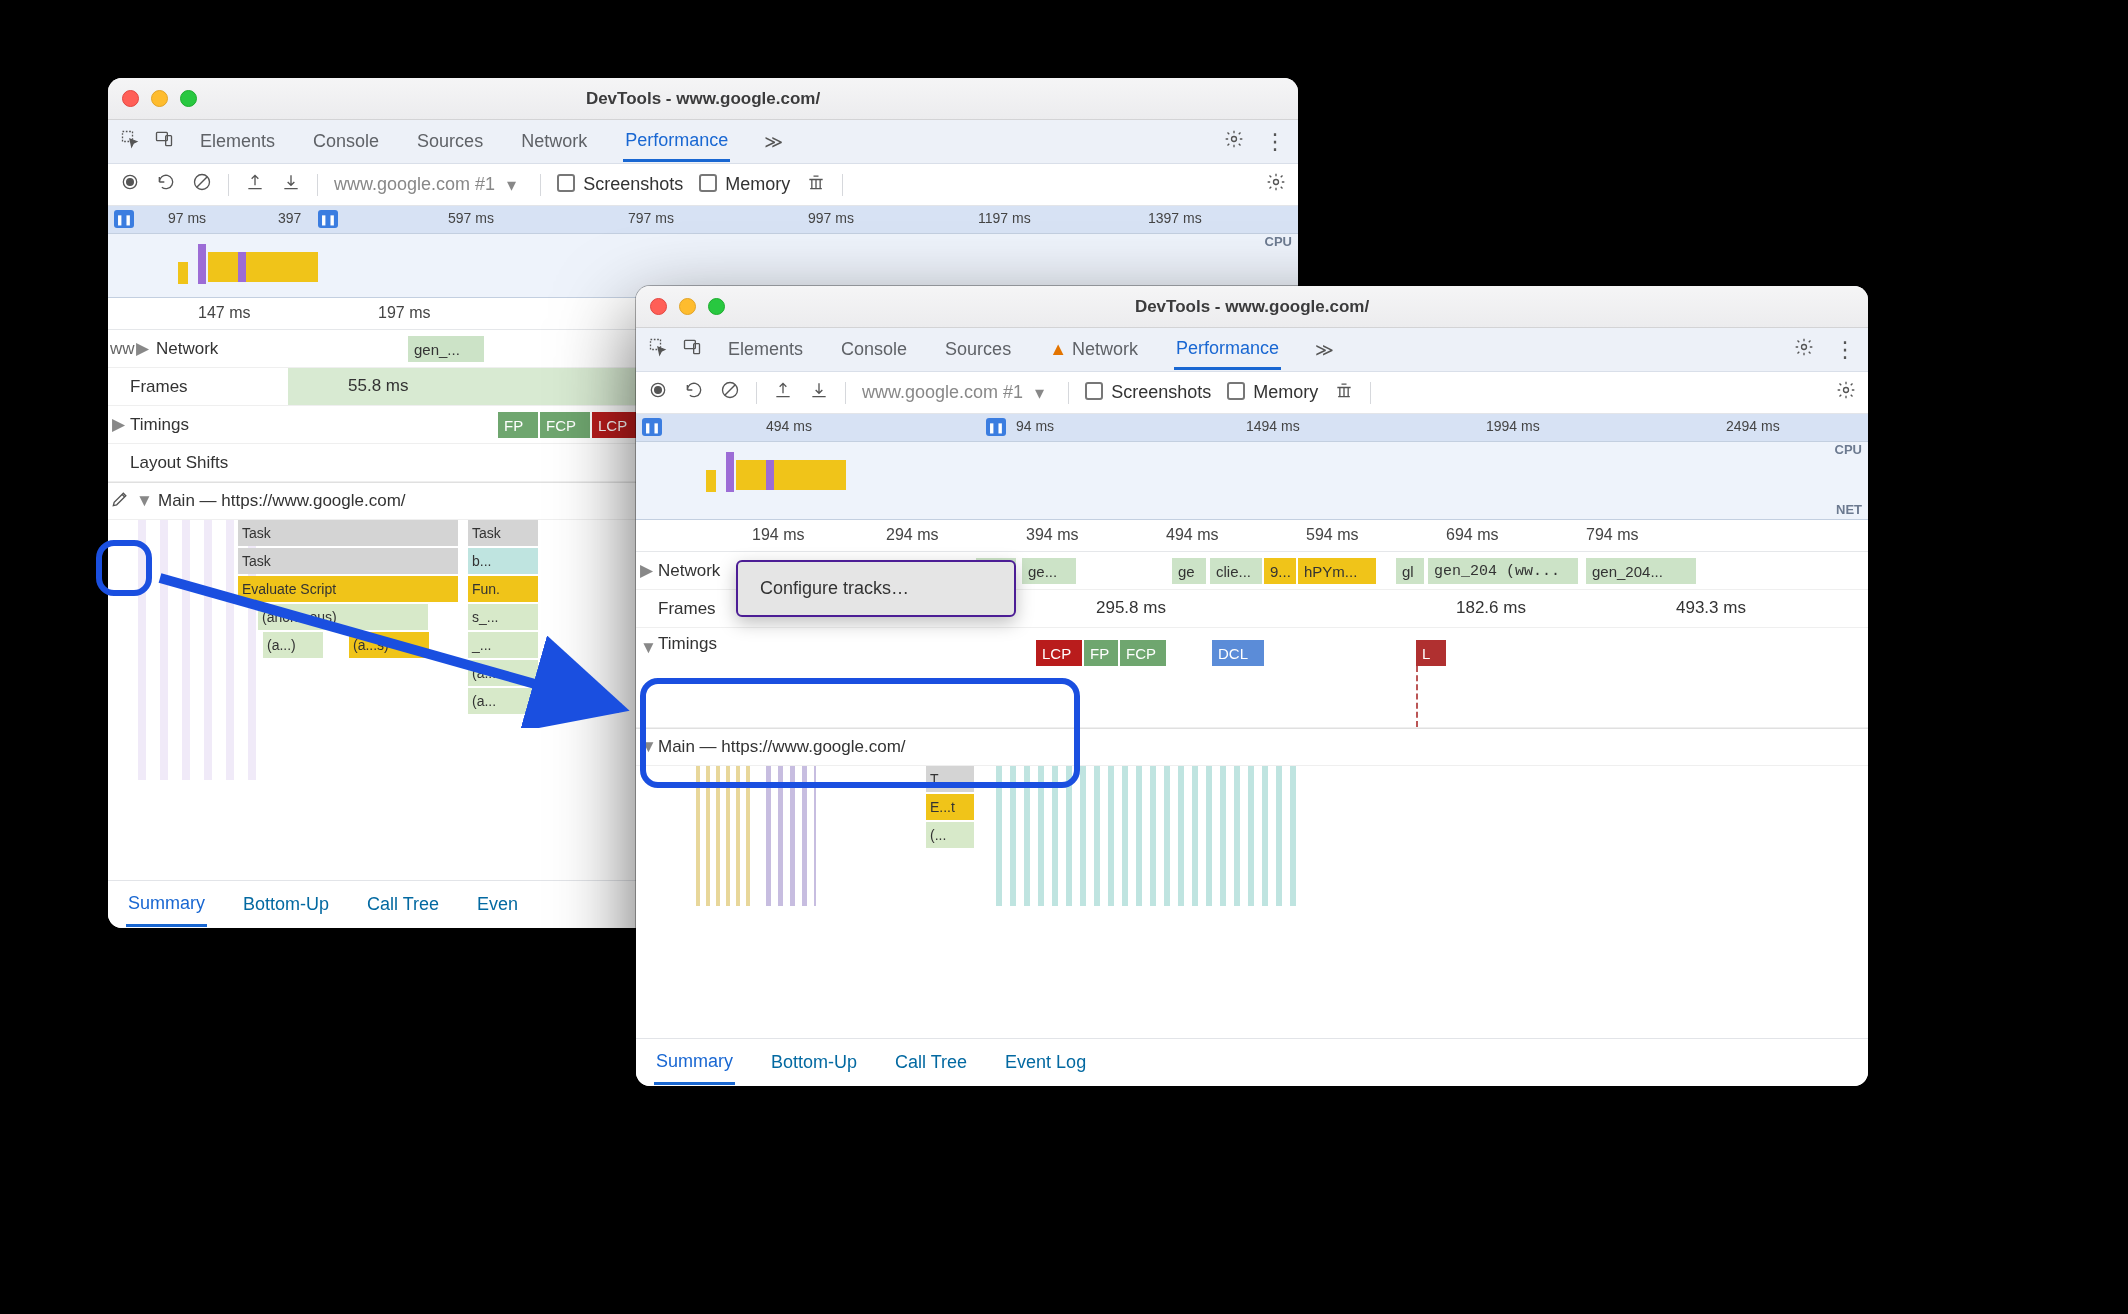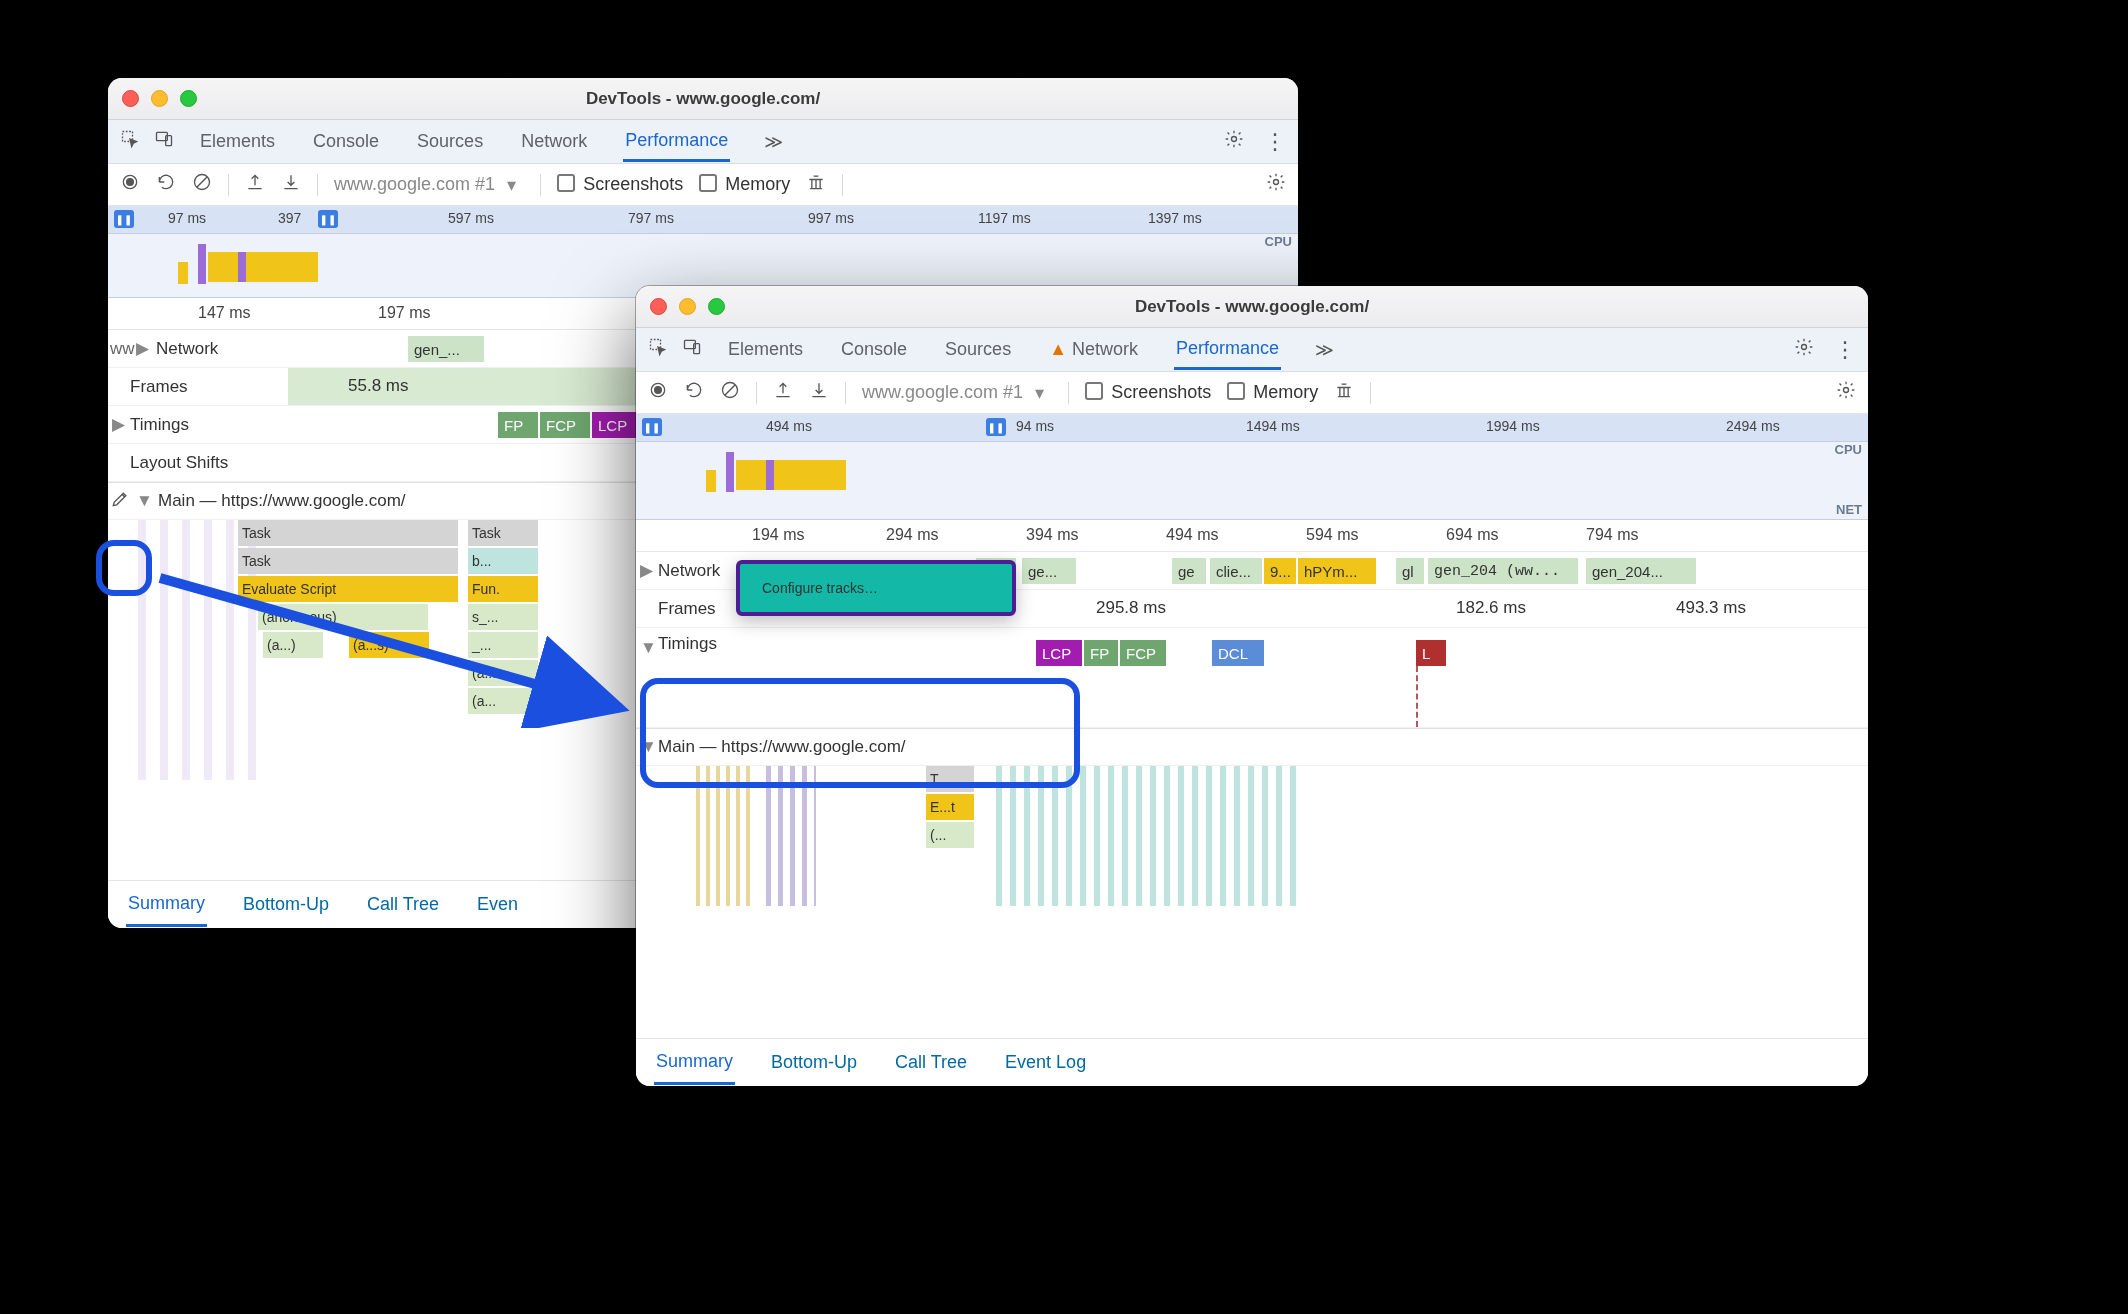--- a/index.html
+++ b/index.html
@@ -153,21 +153,21 @@
   .track-row .content{ flex:1; position:relative; height:100%; }
 
   .chip{
     position:absolute;top:6px;height:26px;
     background:#cce3c7;color:#333;font-size:15px;
     display:flex;align-items:center;padding:0 6px;
     overflow:hidden;white-space:nowrap;
   }
   .chip.g2{background:#6fa66f;color:#fff;}
   .chip.blue{background:#5b8cd8;color:#fff;}
-  .chip.dblue{background:#a21caf;color:#fff;}
+  .chip.dblue{background:#b91c1c;color:#fff;}
   .chip.yellow{background:#f0c419;}
   .chip.red{background:#b03030;color:#fff;}
 
   .flame {
     position:relative; height:260px; overflow:hidden;
   }
   .flame .bar{
     position:absolute;height:26px;font-size:14px;
     display:flex;align-items:center;padding:0 4px;
     overflow:hidden;white-space:nowrap;color:#333;
@@ -192,23 +192,23 @@
   .annot2{left:640px;top:678px;width:440px;height:110px;}
 
   
   .arrow{
     position:absolute;z-index:49;left:150px;top:568px;
     width:490px;height:160px;pointer-events:none;
   }
 
   
   .ctx-menu{
-    position:absolute;background:#14b8a6;border:4px solid #4c1d95;border-radius:6px;
+    position:absolute;background:#e5e5e5;border:2px solid #4c1d95;border-radius:6px;
     box-shadow:0 6px 18px rgba(0,0,0,.25);
-    padding:8px 0;font-size:14px;min-width:280px;z-index:60;
+    padding:8px 0;font-size:18px;min-width:280px;z-index:60;
   }
   .ctx-item{padding:8px 22px;cursor:pointer;}
 
   svg.icon{width:20px;height:20px;stroke:#555;fill:none;stroke-width:1.6;}
 </style>
 </head>
 <body>
 
 <div class="window win1">
 

